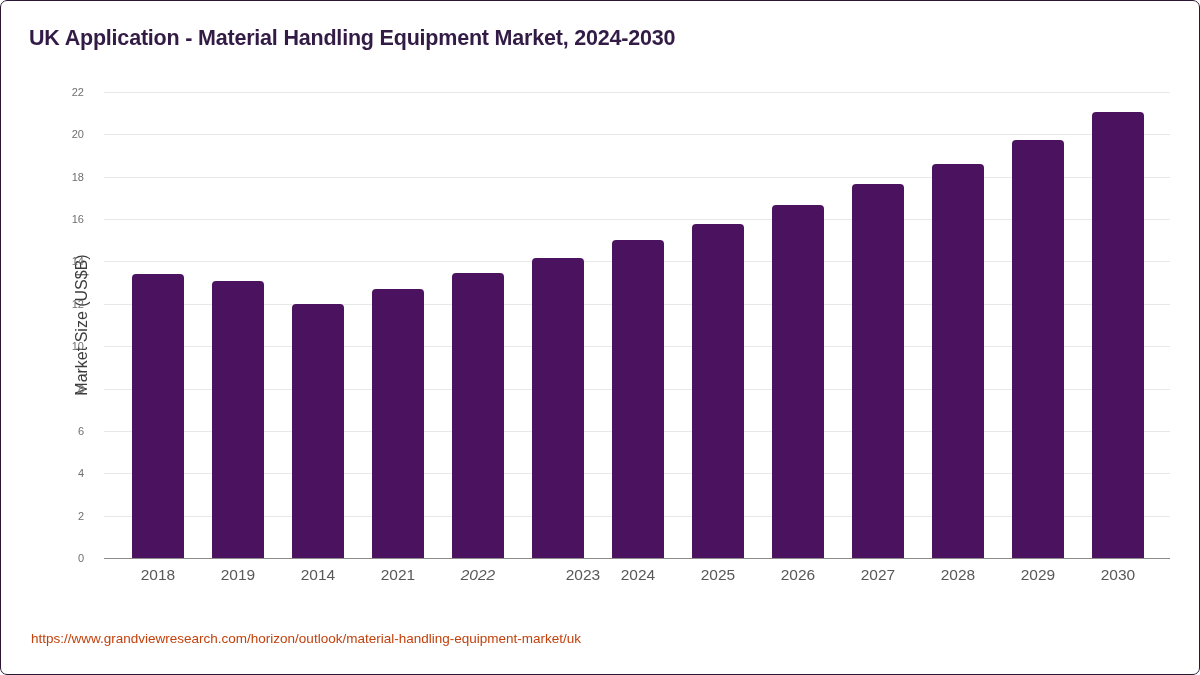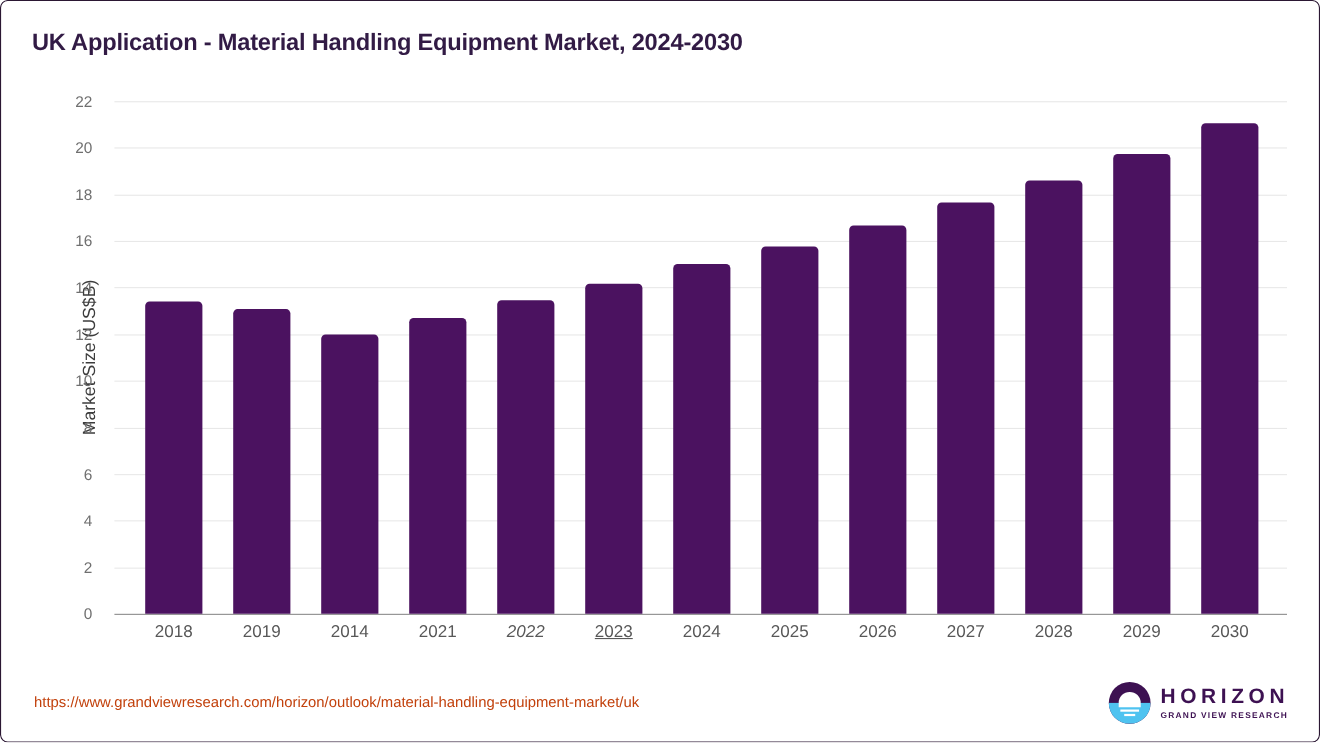--- a/index.html
+++ b/index.html
@@ -50,21 +50,21 @@
   }
   .gridline.axis-zero {
     background: #8c8c8c;
     height: 1px;
   }
   .ytick {
     position: absolute;
     right: 1086px;         
     width: 60px;
     text-align: right;
-    font-size: 14px;
+    font-size: 11px;
     color: #6f6f6f;
     transform: translateY(-50%);
     white-space: nowrap;
   }
 
   #bars {
     position: absolute;
     left: 0; top: 0;
     width: 100%; height: 100%;
     display: flex;
@@ -240,38 +240,26 @@
         <div class="bar-slot">
           <div class="bar" title="2030: 21.05" style="height: 445.877px; background: rgb(75, 18, 96);"></div>
         </div>
       </div>
     <div id="xticks">
         <div class="xtick" style="left: 14px;">2018</div>
         <div class="xtick" style="left: 94px;">2019</div>
         <div class="xtick" style="left: 174px;">2014</div>
         <div class="xtick" style="left: 254px; text-align: center;">2021</div>
         <div class="xtick" style="left: 334px; font-style: italic;">2022</div>
-        <div class="xtick" style="left: 414px; text-decoration: underline;">2023</div>
+        <div class="xtick" style="left: 439px;">2023</div>
         <div class="xtick" style="left: 494px;">2024</div>
         <div class="xtick" style="left: 574px;">2025</div>
         <div class="xtick" style="left: 654px;">2026</div>
         <div class="xtick" style="left: 734px;">2027</div>
         <div class="xtick" style="left: 814px;">2028</div>
         <div class="xtick" style="left: 894px;">2029</div>
         <div class="xtick" style="left: 974px;">2030</div>
       </div>
   </div>
 
   <div id="source-url">https://www.grandviewresearch.com/horizon/outlook/material-handling-equipment-market/uk</div>
 
-  <div id="logo">
-    <div id="logo-mark">
-      <div class="bottom-half"></div>
-      <div class="dome"></div>
-      <div class="line1"></div>
-      <div class="line2"></div>
-    </div>
-    <div id="logo-text">
-      <div id="logo-name">HORIZON</div>
-      <div id="logo-tag">GRAND VIEW RESEARCH</div>
-    </div>
-  </div>
 </div>
 
 </body></html>

